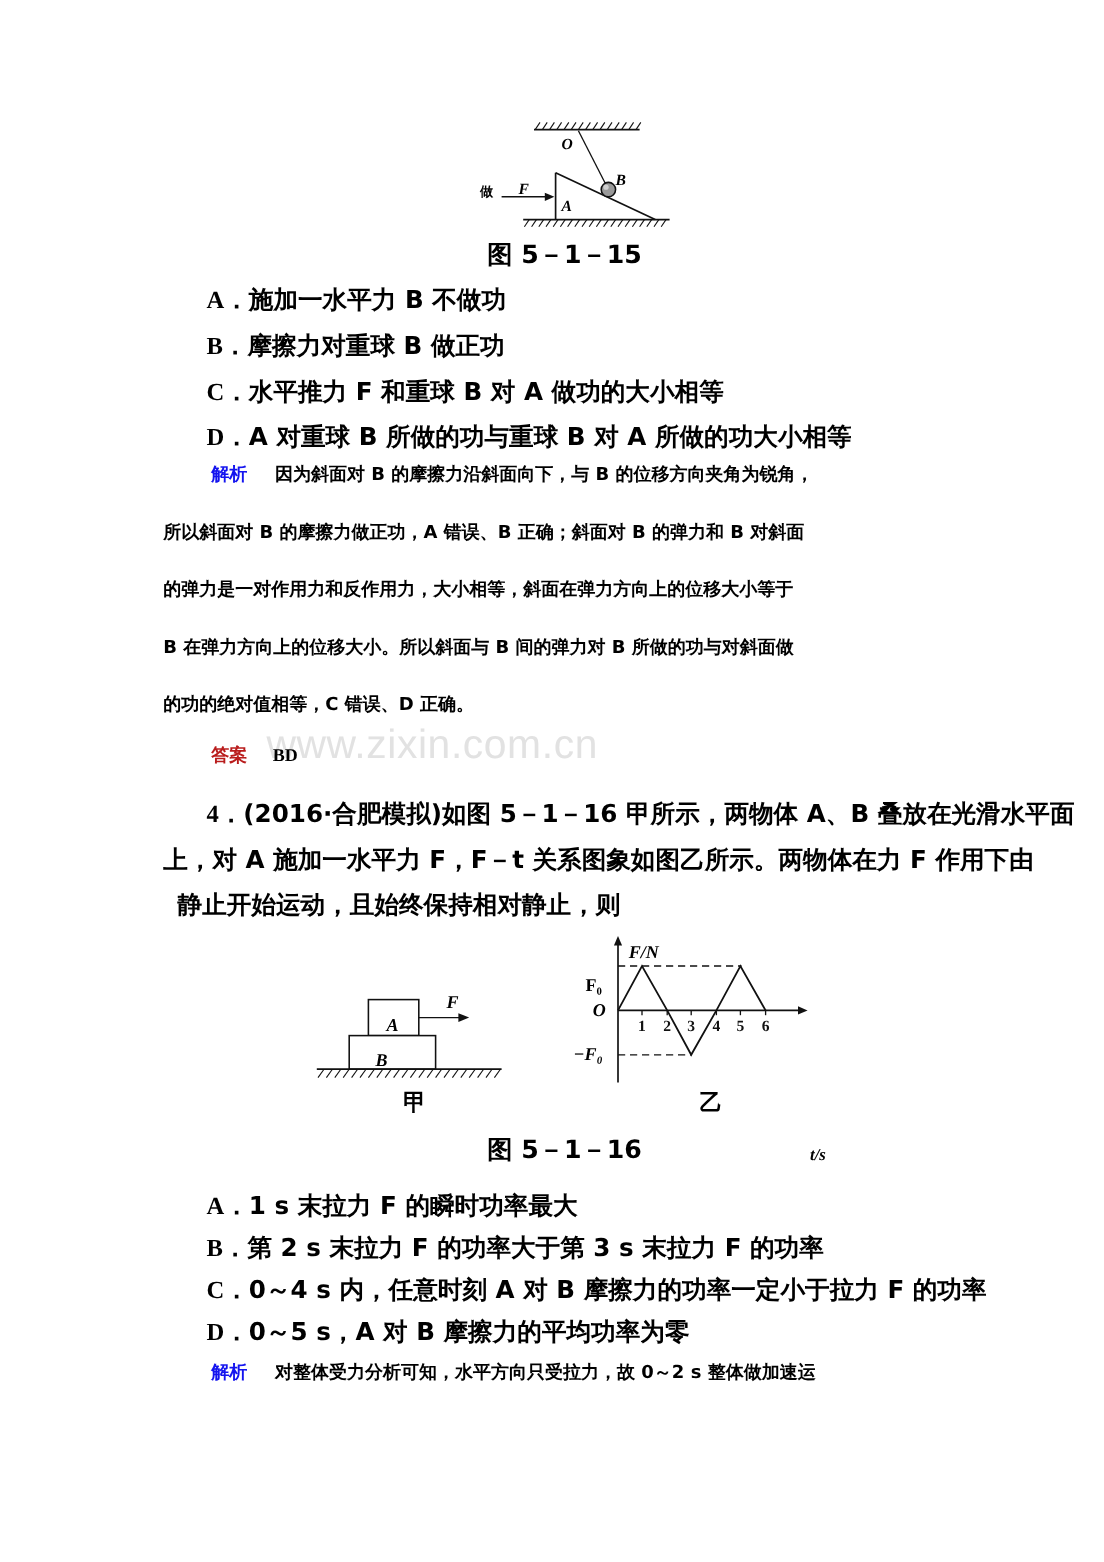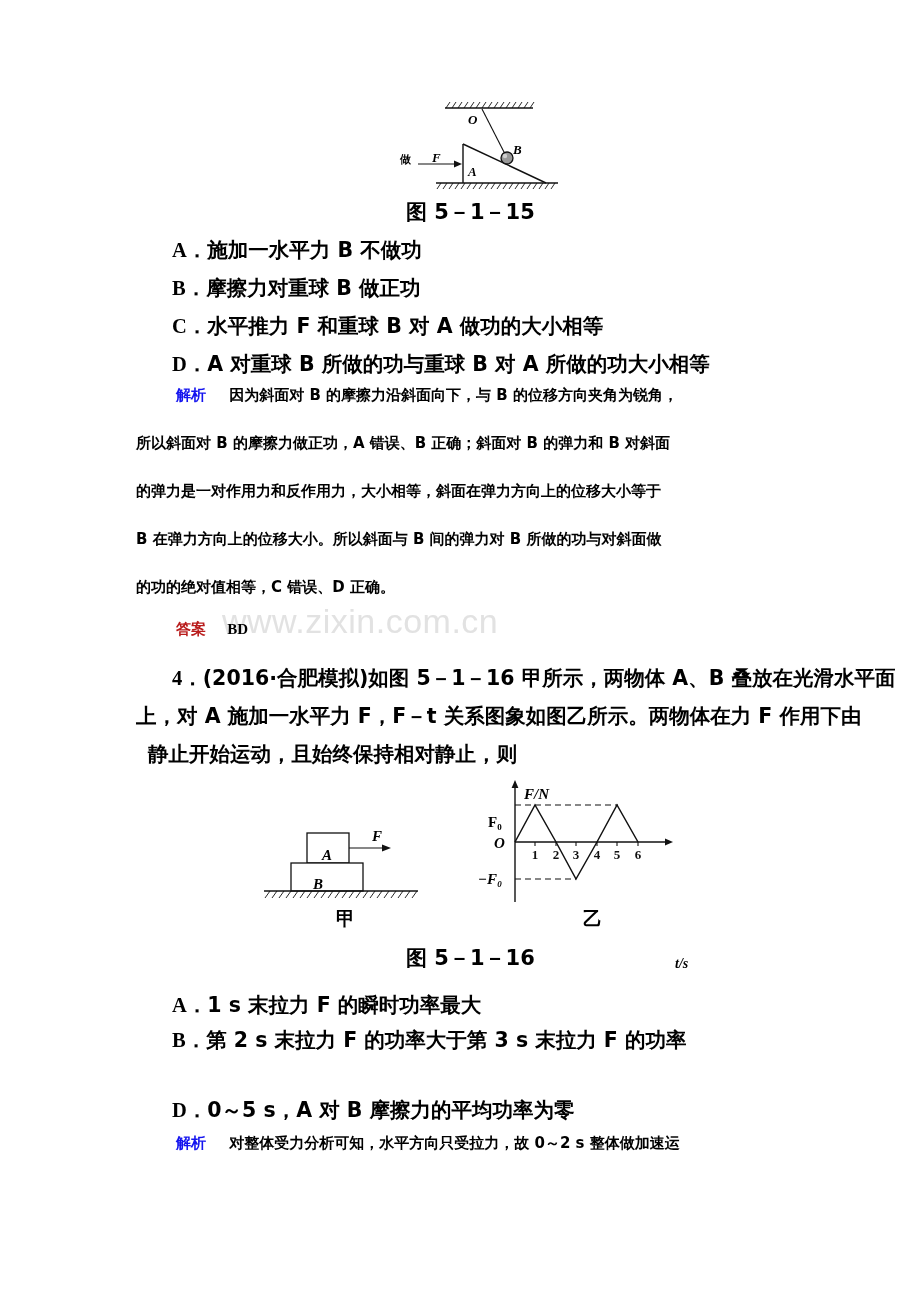--- a/index.html
+++ b/index.html
@@ -270,20 +270,23 @@
   <div class="figlabel cn" style="left:583px; top:906px; font-size:19px;">乙</div>
 
   <div class="caption" style="left:406px; top:944px;">图 5－1－16</div>
 
   <div class="txt opt" style="left:172px; top:995px;">
     <span>A．</span><span class="cn">1 s 末拉力 F 的瞬时功率最大</span>
   </div>
   <div class="txt opt" style="left:172px; top:1030px;">
     <span>B．</span><span class="cn">第 2 s 末拉力 F 的功率大于第 3 s 末拉力 F 的功率</span>
   </div>
+  <div class="txt opt" style="left:172px; top:1065px;">
+    <span>C．</span><span class="cn">0～4 s 内，任意时刻 A 对 B 摩擦力的功率一定小于拉力 F 的功率</span>
+  </div>
   <div class="txt opt" style="left:172px; top:1100px;">
     <span>D．</span><span class="cn">0～5 s，A 对 B 摩擦力的平均功率为零</span>
   </div>
 
   <div class="para" style="left:176px; top:1136px;">
     <span class="lbl-jx">解析</span>
     <span style="display:inline-block; width:18px;"></span><span>对整体受力分析可知，水平方向只受拉力，故 0～2 s 整体做加速运</span>
   </div>
 
 </div>

